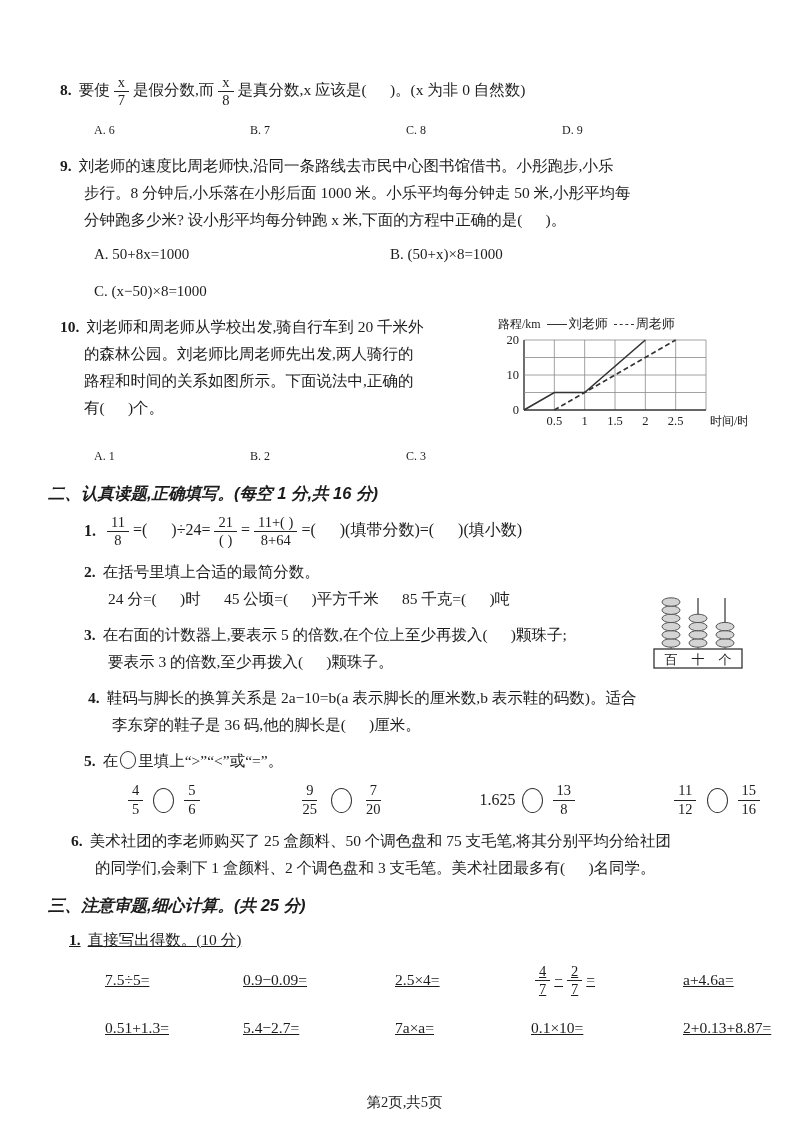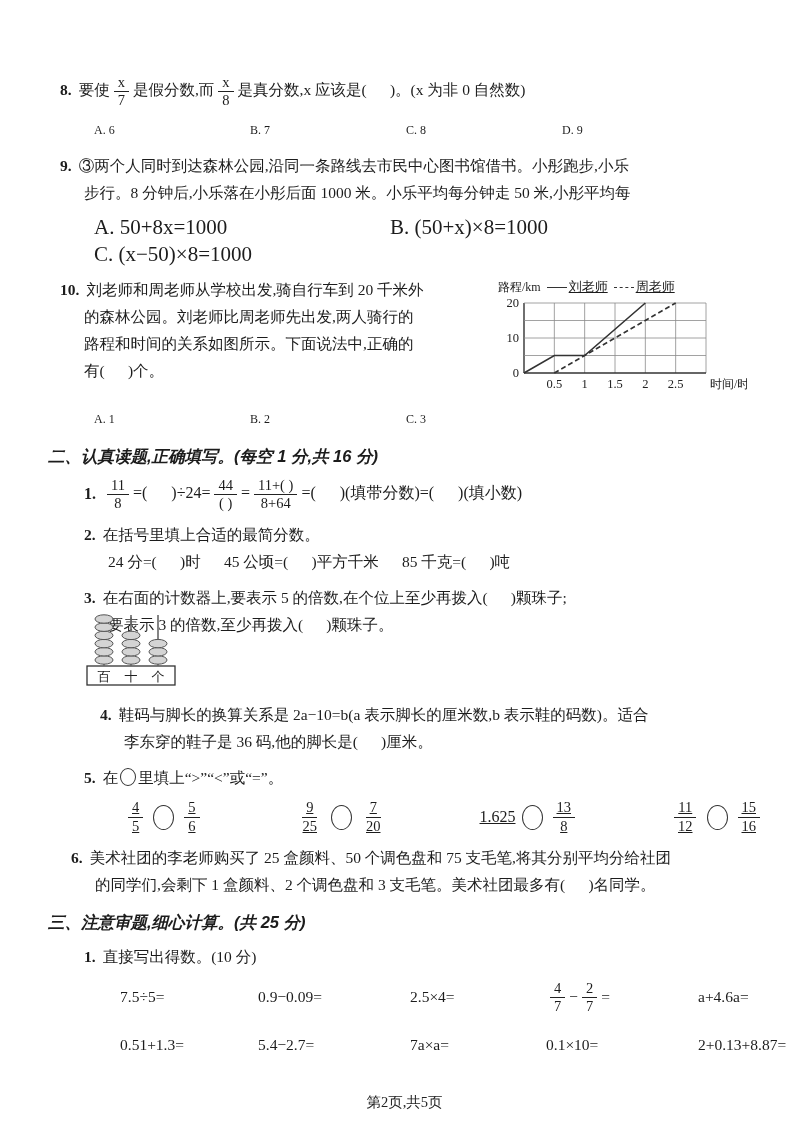--- a/index.html
+++ b/index.html
@@ -15,43 +15,43 @@
   .sec{font-family:"Liberation Sans","DejaVu Sans",sans-serif;font-weight:bold;
        font-size:16.5px;line-height:30px;margin:6px 0 6px -12px;font-style:italic;}
   
   .frac{display:inline-flex;flex-direction:column;align-items:center;
         vertical-align:middle;margin:0 4px;line-height:1.18;font-size:14.5px;}
   .frac .fn{display:block;border-bottom:1.3px solid #222;padding:0 4px;text-align:center;}
   .frac .fd{display:block;padding:0 4px;text-align:center;}
   
   .opts4{display:flex;margin:8px 0 0 34px;font-size:12px;line-height:26px;}
   .opts4 span{width:156px;}
-  .opts2{display:grid;grid-template-columns:296px 1fr;row-gap:1px;
-         margin:8px 0 0 34px;font-size:21px;line-height:26px;}
+  .opts2{display:grid;grid-template-columns:296px 1fr;row-gap:11px;
+         margin:8px 0 0 34px;font-size:15px;line-height:26px;}
   .stmts{display:grid;grid-template-columns:296px 1fr;row-gap:7px;
          margin:6px 0 0 40px;font-size:15px;line-height:26px;}
   
   .q10wrap{display:flex;align-items:flex-start;}
   .q10text{width:438px;}
   .chartblk{width:249px;margin-top:2px;}
   .chart-legend{display:flex;align-items:center;gap:6px;font-size:13px;
                 line-height:18px;margin-bottom:2px;white-space:nowrap;}
   .cl-y{font-size:12px;}
   .leg-solid{display:inline-block;width:20px;border-top:1.6px solid #333;
              vertical-align:middle;margin-right:2px;}
   .leg-dash{display:inline-block;width:20px;border-top:1.6px dashed #333;
             vertical-align:middle;margin-right:2px;}
   
   .q3wrap{display:flex;}
   .q3text{flex:1;}
   .abacus{width:96px;margin-top:-26px;}
   
   .cmprow{display:flex;align-items:center;margin:8px 0 0 40px;width:640px;
           justify-content:space-between;}
-  .cmpitem{display:inline-flex;align-items:center;text-decoration:underline;}
+  .cmpitem{display:inline-flex;align-items:center;}
   .cmp-circle{display:inline-block;width:19px;height:23px;border:1.3px solid #333;
               border-radius:50%;margin:0 6px;}
   .cmp-circle-sm{display:inline-block;width:14px;height:16px;border:1.2px solid #333;
                  border-radius:50%;margin:0 2px;vertical-align:-3px;}
   
   .calc{display:grid;grid-template-columns:138px 152px 136px 152px 1fr;
         margin:10px 0 0 36px;row-gap:18px;align-items:center;
         font-size:15.5px;line-height:24px;}
   .fraccell{display:inline-flex;align-items:center;}
   .footer{position:absolute;left:8px;bottom:10px;width:100%;text-align:center;
@@ -75,23 +75,24 @@
     <div class="opts4">
       <span class="t">A. 6</span>
       <span class="t">B. 7</span>
       <span class="t">C. 8</span>
       <span class="t">D. 9</span>
     </div>
   </div>
 
   <div class="q">
     <div class="q-line">
-      <span class="q-no">9.</span><span class="t">③两个人同时到达森林公园,沿同一条路线去市民中心图书馆借书。小彤跑步,小乐</span>
+      <span class="q-no">9.</span><span class="t">刘老师的速度比周老师快,沿同一条路线去市民中心图书馆借书。小彤跑步,小乐</span>
     </div>
     <div class="q-cont t">步行。8 分钟后,小乐落在小彤后面 1000 米。小乐平均每分钟走 50 米,小彤平均每</div>
+    <div class="q-cont t">分钟跑多少米? 设小彤平均每分钟跑 x 米,下面的方程中正确的是(      )。</div>
     <div class="opts2">
       <span class="t">A. 50+8x=1000</span>
       <span class="t">B. (50+x)×8=1000</span>
       <span class="t">C. (x−50)×8=1000</span>
     </div>
   </div>
 
   <div class="q">
     <div class="q10wrap">
       <div class="q10text">
@@ -148,34 +149,34 @@
     </div>
   </div>
 
   <div class="sec t">二、认真读题,正确填写。(每空 1 分,共 16 分)</div>
 
   <div class="q" style="margin-left:24px;">
     <span class="q-no">1.</span><span class="frac">
         <span class="fn">11</span>
         <span class="fd">8</span>
       </span><span class="t">=(      )÷24=</span><span class="frac">
-        <span class="fn">44</span>
+        <span class="fn">21</span>
         <span class="fd">(      )</span>
       </span><span class="t">=</span><span class="frac">
         <span class="fn">11+(      )</span>
         <span class="fd">8+64</span>
       </span><span class="t">=(      )(填带分数)=(      )(填小数)</span>
   </div>
 
   <div class="q" style="margin-left:24px;">
     <div class="q-line"><span class="q-no">2.</span><span class="t">在括号里填上合适的最简分数。</span></div>
     <div class="q-cont t">24 分=(      )时      45 公顷=(      )平方千米      85 千克=(      )吨</div>
   </div>
 
-  <div class="q q3wrap" style="margin-left:24px;flex-direction:column;">
+  <div class="q q3wrap" style="margin-left:24px;">
     <div class="q3text">
       <div class="q-line"><span class="q-no">3.</span><span class="t">在右面的计数器上,要表示 5 的倍数,在个位上至少再拨入(      )颗珠子;</span></div>
       <div class="q-cont t">要表示 3 的倍数,至少再拨入(      )颗珠子。</div>
     </div>
     <div class="abacus">
       <svg width="94" height="76" viewBox="0 0 94 76">
           <rect x="3" y="54" width="88" height="19" fill="#fff" stroke="#333" stroke-width="1.3"></rect>
           <line x1="20" y1="3" x2="20" y2="54" stroke="#666" stroke-width="1.6"></line>
           <ellipse cx="20" cy="48" rx="9" ry="4.2" fill="#d4d4d4" stroke="#555" stroke-width="1"></ellipse>
           <ellipse cx="20" cy="39.8" rx="9" ry="4.2" fill="#d4d4d4" stroke="#555" stroke-width="1"></ellipse>
@@ -192,21 +193,21 @@
           <text x="47" y="68.5" text-anchor="middle" font-size="13" fill="#222">十</text>
           <line x1="74" y1="3" x2="74" y2="54" stroke="#666" stroke-width="1.6"></line>
           <ellipse cx="74" cy="48" rx="9" ry="4.2" fill="#d4d4d4" stroke="#555" stroke-width="1"></ellipse>
           <ellipse cx="74" cy="39.8" rx="9" ry="4.2" fill="#d4d4d4" stroke="#555" stroke-width="1"></ellipse>
           <ellipse cx="74" cy="31.6" rx="9" ry="4.2" fill="#d4d4d4" stroke="#555" stroke-width="1"></ellipse>
           <text x="74" y="68.5" text-anchor="middle" font-size="13" fill="#222">个</text>
         </svg>
     </div>
   </div>
 
-  <div class="q" style="margin-left:40px;">
+  <div class="q" style="margin-left:28px;">
     <div class="q-line"><span class="q-no">4.</span><span class="t">鞋码与脚长的换算关系是 2a−10=b(a 表示脚长的厘米数,b 表示鞋的码数)。适合</span></div>
     <div class="q-cont t">李东穿的鞋子是 36 码,他的脚长是(      )厘米。</div>
   </div>
 
   <div class="q" style="margin-left:24px;">
     <div class="q-line">
       <span class="q-no">5.</span><span class="t">在</span><span class="cmp-circle-sm"></span><span class="t">里填上“&gt;”“&lt;”或“=”。</span>
     </div>
     <div class="cmprow">
       <span class="cmpitem">
@@ -252,21 +253,21 @@
         </span>
     </div>
   </div>
 
   <div class="q" style="margin-left:11px;">
     <div class="q-line"><span class="q-no">6.</span><span class="t">美术社团的李老师购买了 25 盒颜料、50 个调色盘和 75 支毛笔,将其分别平均分给社团</span></div>
     <div class="q-cont t">的同学们,会剩下 1 盒颜料、2 个调色盘和 3 支毛笔。美术社团最多有(      )名同学。</div>
   </div>
 
   <div class="sec t">三、注意审题,细心计算。(共 25 分)</div>
-  <div class="q" style="margin-left:24px;margin-bottom:0;">
+  <div class="q" style="margin-left:9px;margin-bottom:0;text-decoration:underline;">
     <div class="q-line"><span class="q-no">1.</span><span class="t">直接写出得数。(10 分)</span></div>
     <div class="calc">
       <span class="t">7.5÷5=</span>
       <span class="t">0.9−0.09=</span>
       <span class="t">2.5×4=</span>
       <span class="fraccell">
           <span class="frac">
             <span class="fn">4</span>
             <span class="fd">7</span>
           </span>

